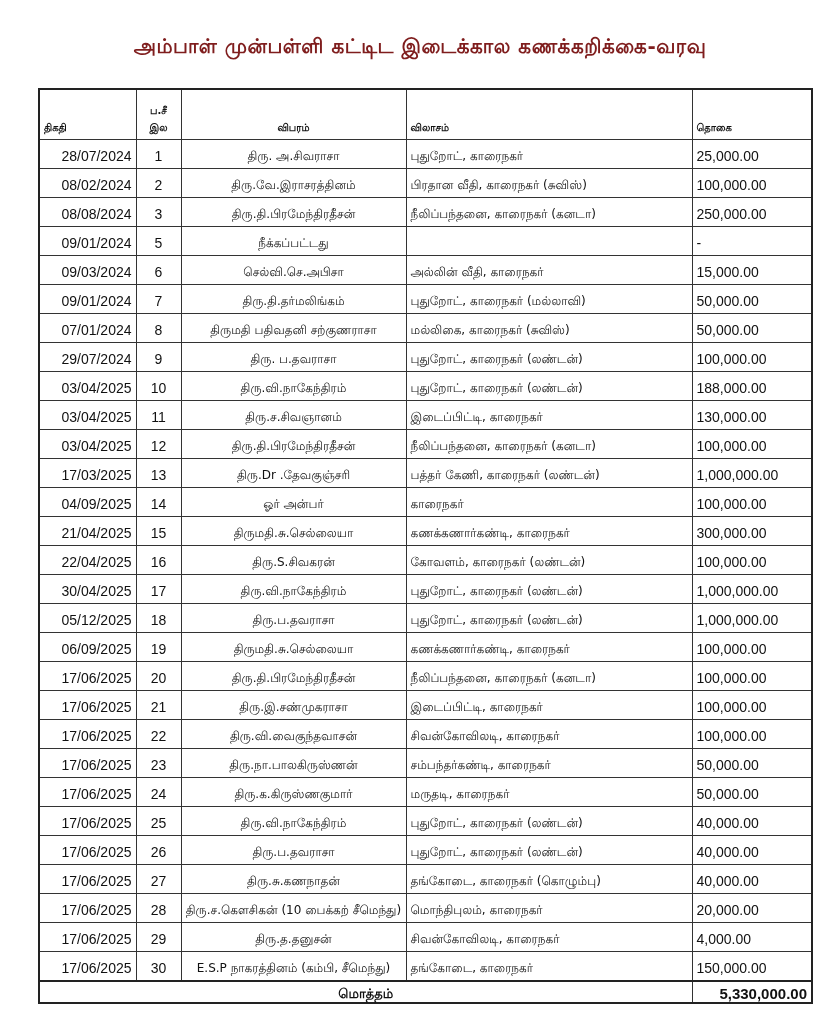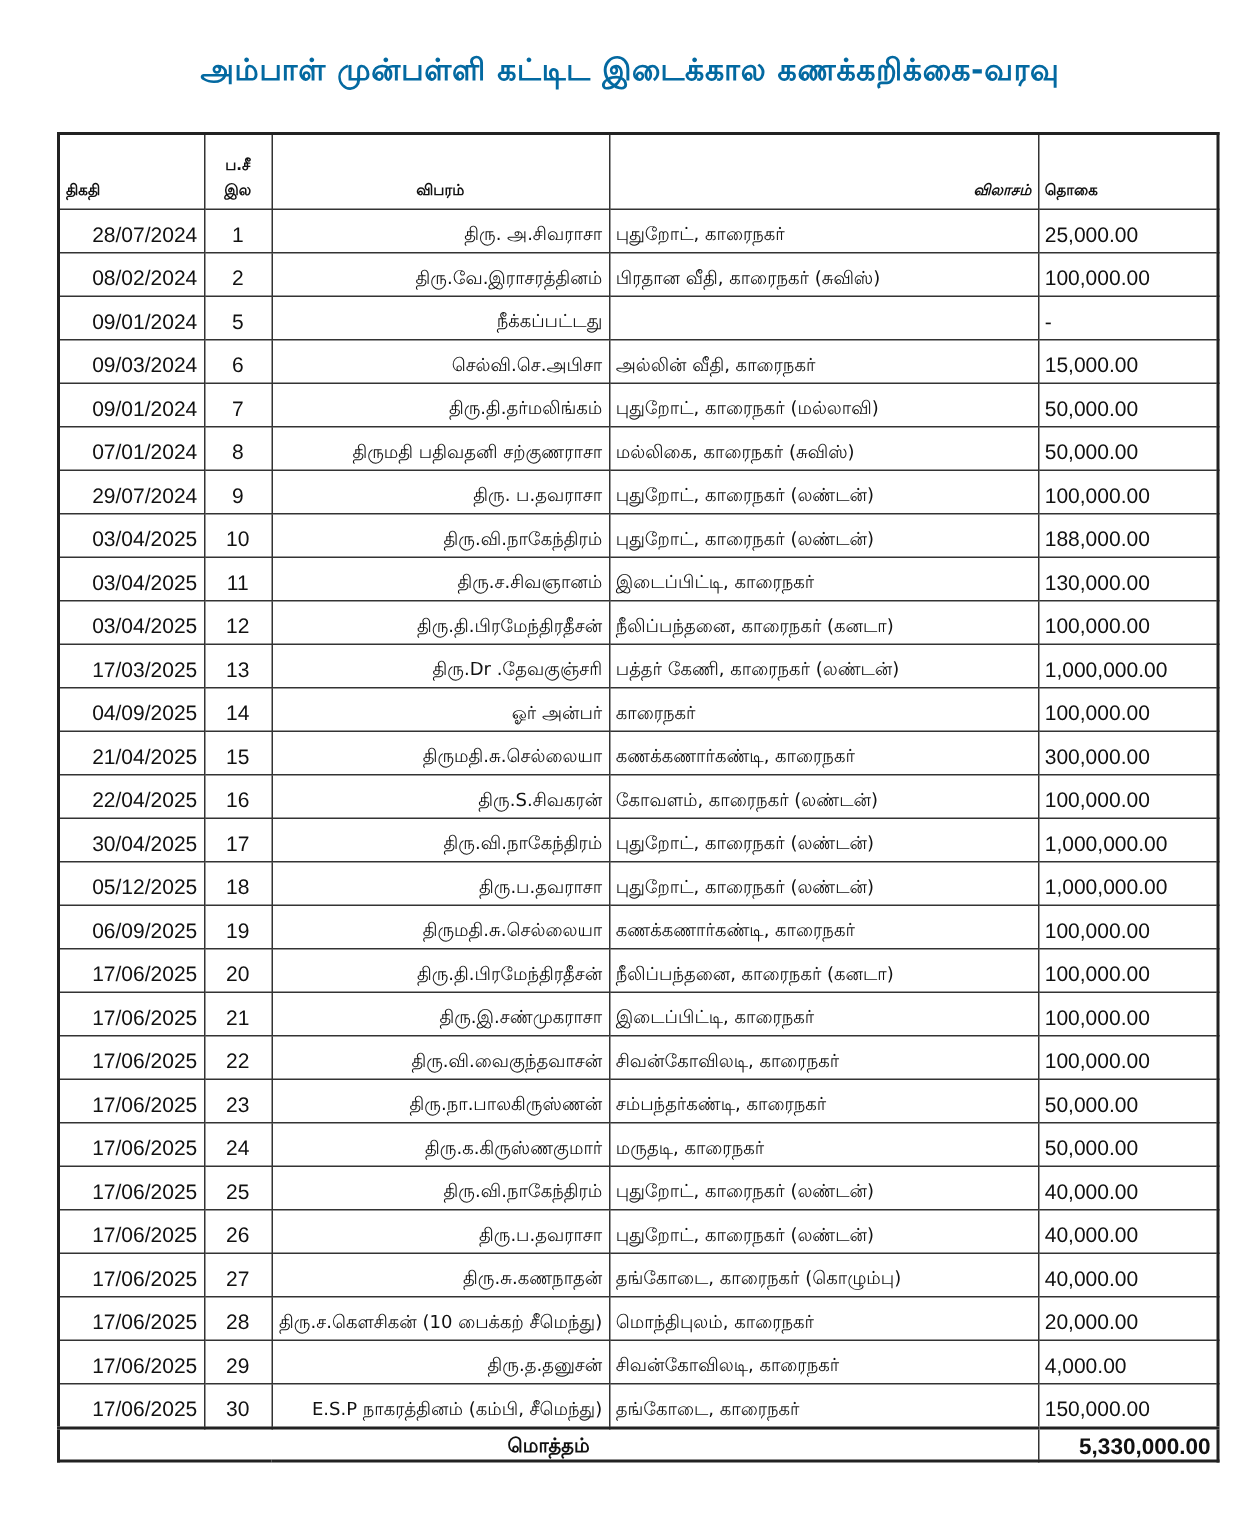--- a/index.html
+++ b/index.html
@@ -2,21 +2,21 @@
 <html><head>
   <meta charset="utf-8">
   <style>
     html, body { margin: 0; padding: 0; background: #ffffff; }
     body {
       width: 840px; height: 1024px; position: relative; overflow: hidden;
       font-family: "DejaVu Sans", "Liberation Sans", sans-serif; color: #111;
     }
     .title {
       position: absolute; left: 0; top: 34px; width: 840px; text-align: center;
-      font-size: 20px; font-weight: bold; letter-spacing: 0.5px; color: #0369a1;
+      font-size: 20px; font-weight: bold; letter-spacing: 0.5px; color: #7f1d1d;
     }
     table.ledger {
       position: absolute; left: 38px; top: 88px; width: 773px;
       border-collapse: collapse; table-layout: fixed;
       border: 2px solid #222;
     }
     table.ledger col.c-date { width: 97px; }
     table.ledger col.c-no { width: 45px; }
     table.ledger col.c-name { width: 225px; }
     table.ledger col.c-addr { width: 286px; }
@@ -24,26 +24,26 @@
     table.ledger th, table.ledger td {
       border: 1px solid #333; padding: 0 4px; vertical-align: bottom;
       line-height: 17px;
     }
     table.ledger thead th {
       height: 46px; font-size: 10px; font-weight: bold; padding-bottom: 3px;
     }
     th.h-date { text-align: left; padding-left: 2px; }
     th.h-no { text-align: center; line-height: 18px; }
     th.h-name { text-align: center; }
-    th.h-addr { text-align: right; padding-left: 2px; font-style: italic; }
+    th.h-addr { text-align: left; padding-left: 2px; }
     th.h-amt { text-align: left; padding-left: 6px; }
     table.ledger tbody td { height: 25px; padding-bottom: 3px; font-size: 13px; }
     td.date { text-align: right; font-family: "Liberation Sans", sans-serif; font-size: 14px !important; padding-right: 4px; }
     td.no { text-align: center; font-family: "Liberation Sans", sans-serif; font-size: 14px !important; }
-    td.name { text-align: right; font-size: 12px !important; padding-left: 2px; }
+    td.name { text-align: center; font-size: 12px !important; padding-left: 2px; }
     td.addr { text-align: left; font-size: 12px !important; padding-left: 2px; }
     td.amt { text-align: left; font-family: Liberation Sans, sans-serif; font-size: 14px !important; padding-right: 8px; }
     tr.tall td { height: 42px; }
     tr.total td { height: 20px; font-weight: bold; border-top: 2px solid #222; }
     td.total-label { text-align: center; font-size: 13px !important; }
     td.total-amt { text-align: right; font-family: "Liberation Sans", sans-serif; font-size: 15px !important; padding-right: 8px; }
   </style>
 </head>
 <body>
 
@@ -75,20 +75,27 @@
         <td class="amt">25,000.00</td>
       </tr>
       <tr>
         <td class="date">08/02/2024</td>
         <td class="no">2</td>
         <td class="name">திரு.வே.இராசரத்தினம்</td>
         <td class="addr">பிரதான வீதி, காரைநகர் (சுவிஸ்)</td>
         <td class="amt">100,000.00</td>
       </tr>
       <tr>
+        <td class="date">08/08/2024</td>
+        <td class="no">3</td>
+        <td class="name">திரு.தி.பிரமேந்திரதீசன்</td>
+        <td class="addr">நீலிப்பந்தனை, காரைநகர் (கனடா)</td>
+        <td class="amt">250,000.00</td>
+      </tr>
+      <tr>
         <td class="date">09/01/2024</td>
         <td class="no">5</td>
         <td class="name">நீக்கப்பட்டது</td>
         <td class="addr"></td>
         <td class="amt">-</td>
       </tr>
       <tr>
         <td class="date">09/03/2024</td>
         <td class="no">6</td>
         <td class="name">செல்வி.செ.அபிசா</td>

